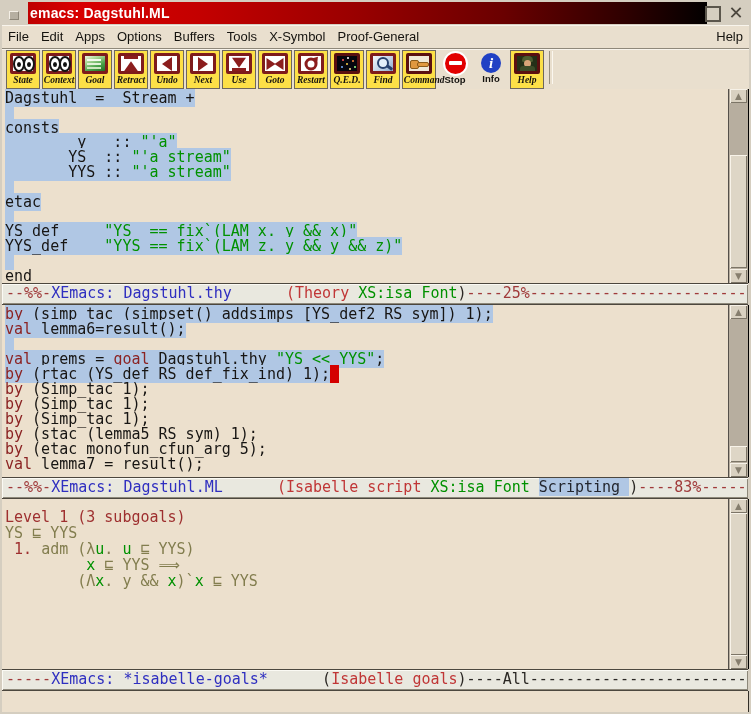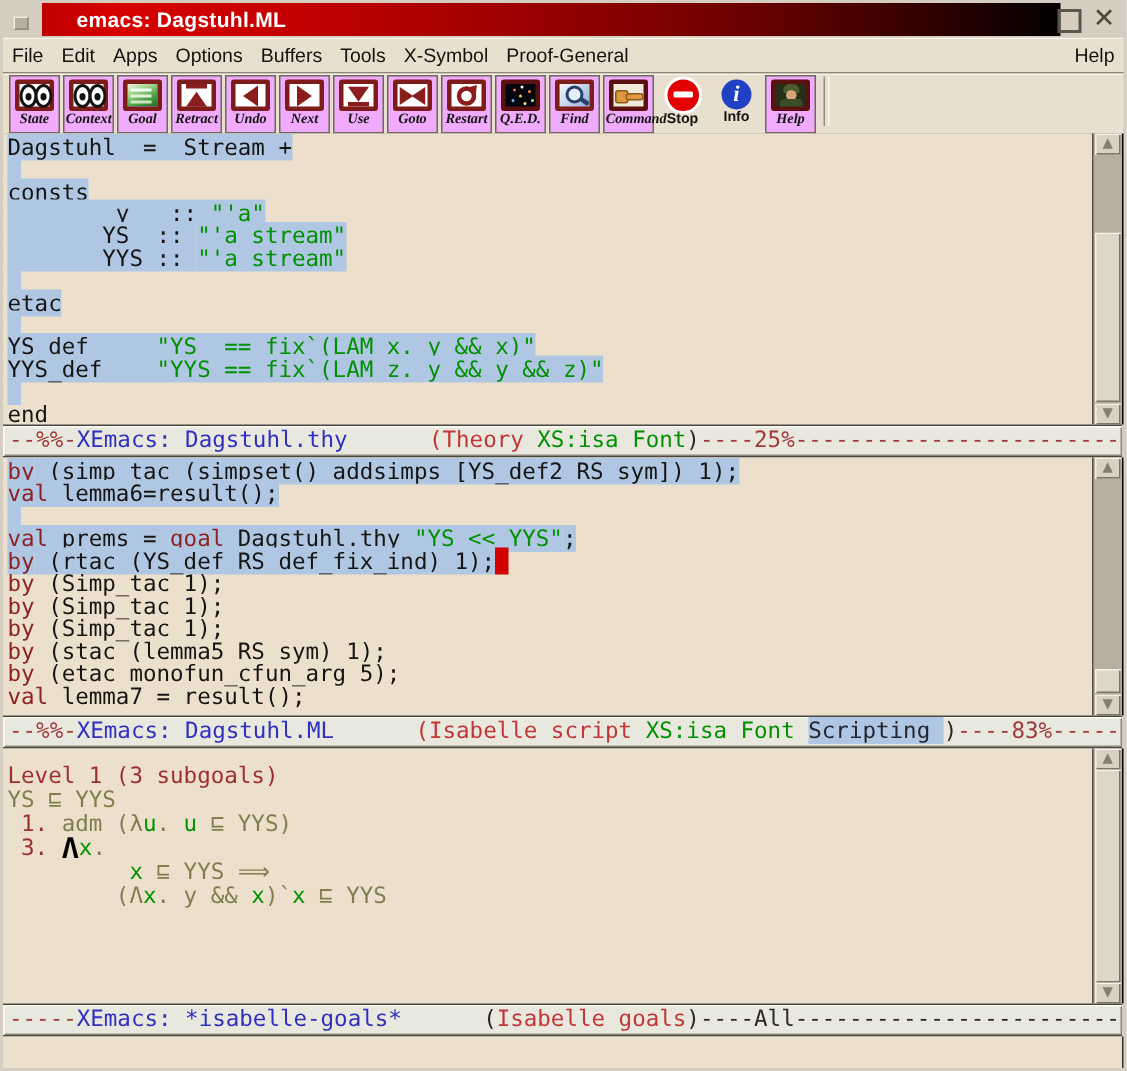--- a/index.html
+++ b/index.html
@@ -3,32 +3,32 @@
 <meta charset="utf-8">
 <style>
   html,body{margin:0;padding:0;}
   .frame{position:relative;width:751px;height:714px;background:#d5cec0;font-family:"Liberation Sans",sans-serif;overflow:hidden;}
 
   
   .titlebar{position:absolute;top:2px;left:2px;right:2px;height:23px;background:#d5cec0;}
   .title-dot{position:absolute;left:7px;top:9px;width:8px;height:7px;background:#b6afa1;border:1px solid #8d8678;border-top-color:#f4efe6;border-left-color:#f4efe6;}
   .title-grad{position:absolute;left:26px;top:0;width:679px;height:22px;
     background:linear-gradient(90deg,#bf0000 0%,#d80000 7%,#c40000 25%,#9a0000 48%,#6a0000 70%,#2e0000 88%,#020000 100%);}
-  .title-text{position:absolute;left:23px;top:3px;color:#ffffff;font:bold 14px "Liberation Sans",sans-serif;letter-spacing:0.2px;}
+  .title-text{position:absolute;left:2px;top:3px;color:#ffffff;font:bold 14px "Liberation Sans",sans-serif;letter-spacing:0.2px;}
   .win-max{position:absolute;right:28px;top:4px;width:12px;height:12px;border:2px solid #5b564c;background:transparent;}
   .win-close{position:absolute;right:4px;top:1px;width:18px;height:20px;color:#4c473e;font:18px "DejaVu Sans",sans-serif;line-height:20px;text-align:center;}
 
   
   .menubar{position:absolute;top:25px;left:2px;right:2px;height:23px;background:#e9dfce;border-bottom:1px solid #8f887a;box-shadow:inset 0 1px 0 #f8f4ec;}
   .menu-item{display:inline-block;padding:4px 6px 0 6px;font:13px "Liberation Sans",sans-serif;color:#15130f;}
   .menu-help{position:absolute;right:6px;top:4px;font:13px "Liberation Sans",sans-serif;color:#15130f;}
 
   
   .toolbar{position:absolute;top:49px;left:2px;right:2px;height:40px;background:#e9dfce;border-bottom:1px solid #8f887a;box-shadow:inset 0 1px 0 #f8f4ec;white-space:nowrap;padding-left:3px;}
-  .tbtn{position:relative;display:inline-block;width:32px;height:36px;margin:1px 1px 0 1px;background:#f0abfc;border:1px solid #6e675c;text-align:center;vertical-align:top;padding-top:1px;box-sizing:content-box;}
+  .tbtn{position:relative;display:inline-block;width:32px;height:36px;margin:1px 1px 0 1px;background:#fde047;border:1px solid #6e675c;text-align:center;vertical-align:top;padding-top:1px;box-sizing:content-box;}
   .tbtn.flat{background:transparent;border-color:transparent;}
   .tlabel{display:block;font:italic bold 10px "Liberation Serif",serif;color:#151310;line-height:10px;margin-top:1px;white-space:nowrap;transform:scale(0.95);transform-origin:center;}
   .tbtn[data-name="toolbar-button-stop"] .tlabel,
   .tbtn[data-name="toolbar-button-info"] .tlabel{font-style:normal;font-family:"Liberation Sans",sans-serif;}
   .tsep{display:inline-block;width:2px;height:33px;margin:2px 0 0 4px;border-left:1px solid #968e7e;border-right:1px solid #fbf7ef;vertical-align:top;}
 
   .ibox{display:inline-block;position:relative;width:20px;height:15px;background:#ffffff;border:3px solid #7e1b1b;border-radius:2px;vertical-align:top;margin-top:1px;}
   .tri{position:absolute;width:0;height:0;left:50%;top:50%;}
   .tri.up{transform:translate(-50%,-38%);border-left:7px solid transparent;border-right:7px solid transparent;border-bottom:10px solid #8b1d1d;}
   .tri.down{transform:translate(-50%,-62%);border-left:7px solid transparent;border-right:7px solid transparent;border-top:10px solid #8b1d1d;}
@@ -187,21 +187,20 @@
       <div class="sb-btn sb-down" data-name="scroll-down-icon">▼</div>
     </div>
   </div>
   <div class="modeline" style="top:477px;" data-name="modeline-dagstuhl-ml"><span class="seg mr" data-name="text-segment">--%%-</span><span class="seg mb" data-name="text-segment">XEmacs: Dagstuhl.ML</span><span class="seg m" data-name="text-segment">      </span><span class="seg mq" data-name="text-segment">(Isabelle script</span><span class="seg m" data-name="text-segment"> </span><span class="seg mg" data-name="text-segment">XS:isa Font</span><span class="seg m" data-name="text-segment"> </span><span class="seg mh" data-name="text-segment">Scripting </span><span class="seg m" data-name="text-segment">)</span><span class="seg mr" data-name="text-segment">----83%--------</span></div>
 
   <div class="ewin w-goals" style="top:499px;height:170px;" data-name="buffer-window-isabelle-goals">
     <div class="textarea" data-name="buffer-text-isabelle-goals">
         <div class="line" data-name="buffer-line"><span class="seg r" data-name="text-segment">Level 1 (3 subgoals)</span></div>
         <div class="line" data-name="buffer-line"><span class="seg o" data-name="text-segment">YS ⊑ YYS</span></div>
         <div class="line" data-name="buffer-line"><span class="seg r" data-name="text-segment"> 1. </span><span class="seg o" data-name="text-segment">adm (λ</span><span class="seg g" data-name="text-segment">u</span><span class="seg o" data-name="text-segment">. </span><span class="seg g" data-name="text-segment">u</span><span class="seg o" data-name="text-segment"> ⊑ YYS)</span></div>
-        <div class="line" data-name="buffer-line"><span class="seg r" data-name="text-segment"> 3. </span><span class="seg L" data-name="text-segment">Λ</span><span class="seg g" data-name="text-segment">x</span><span class="seg o" data-name="text-segment">.</span></div>
         <div class="line" data-name="buffer-line"><span class="seg o" data-name="text-segment">         </span><span class="seg g" data-name="text-segment">x</span><span class="seg o" data-name="text-segment"> ⊑ YYS ⟹</span></div>
         <div class="line" data-name="buffer-line"><span class="seg o" data-name="text-segment">        (Λ</span><span class="seg g" data-name="text-segment">x</span><span class="seg o" data-name="text-segment">. y &amp;&amp; </span><span class="seg g" data-name="text-segment">x</span><span class="seg o" data-name="text-segment">)`</span><span class="seg g" data-name="text-segment">x</span><span class="seg o" data-name="text-segment"> ⊑ YYS</span></div>
       </div>
     <div class="sb" data-name="scrollbar-isabelle-goals">
       <div class="sb-btn sb-up" data-name="scroll-up-icon">▲</div>
       <div class="sb-thumb" style="top:14px;height:142px;" data-name="scrollbar-thumb"></div>
       <div class="sb-btn sb-down" data-name="scroll-down-icon">▼</div>
     </div>
   </div>
   <div class="modeline" style="top:669px;" data-name="modeline-isabelle-goals"><span class="seg mr" data-name="text-segment">-----</span><span class="seg mb" data-name="text-segment">XEmacs: *isabelle-goals*</span><span class="seg m" data-name="text-segment">      </span><span class="seg m" data-name="text-segment">(</span><span class="seg mq" data-name="text-segment">Isabelle goals</span><span class="seg m" data-name="text-segment">)</span><span class="seg m" data-name="text-segment">----All------------------------------</span></div>

